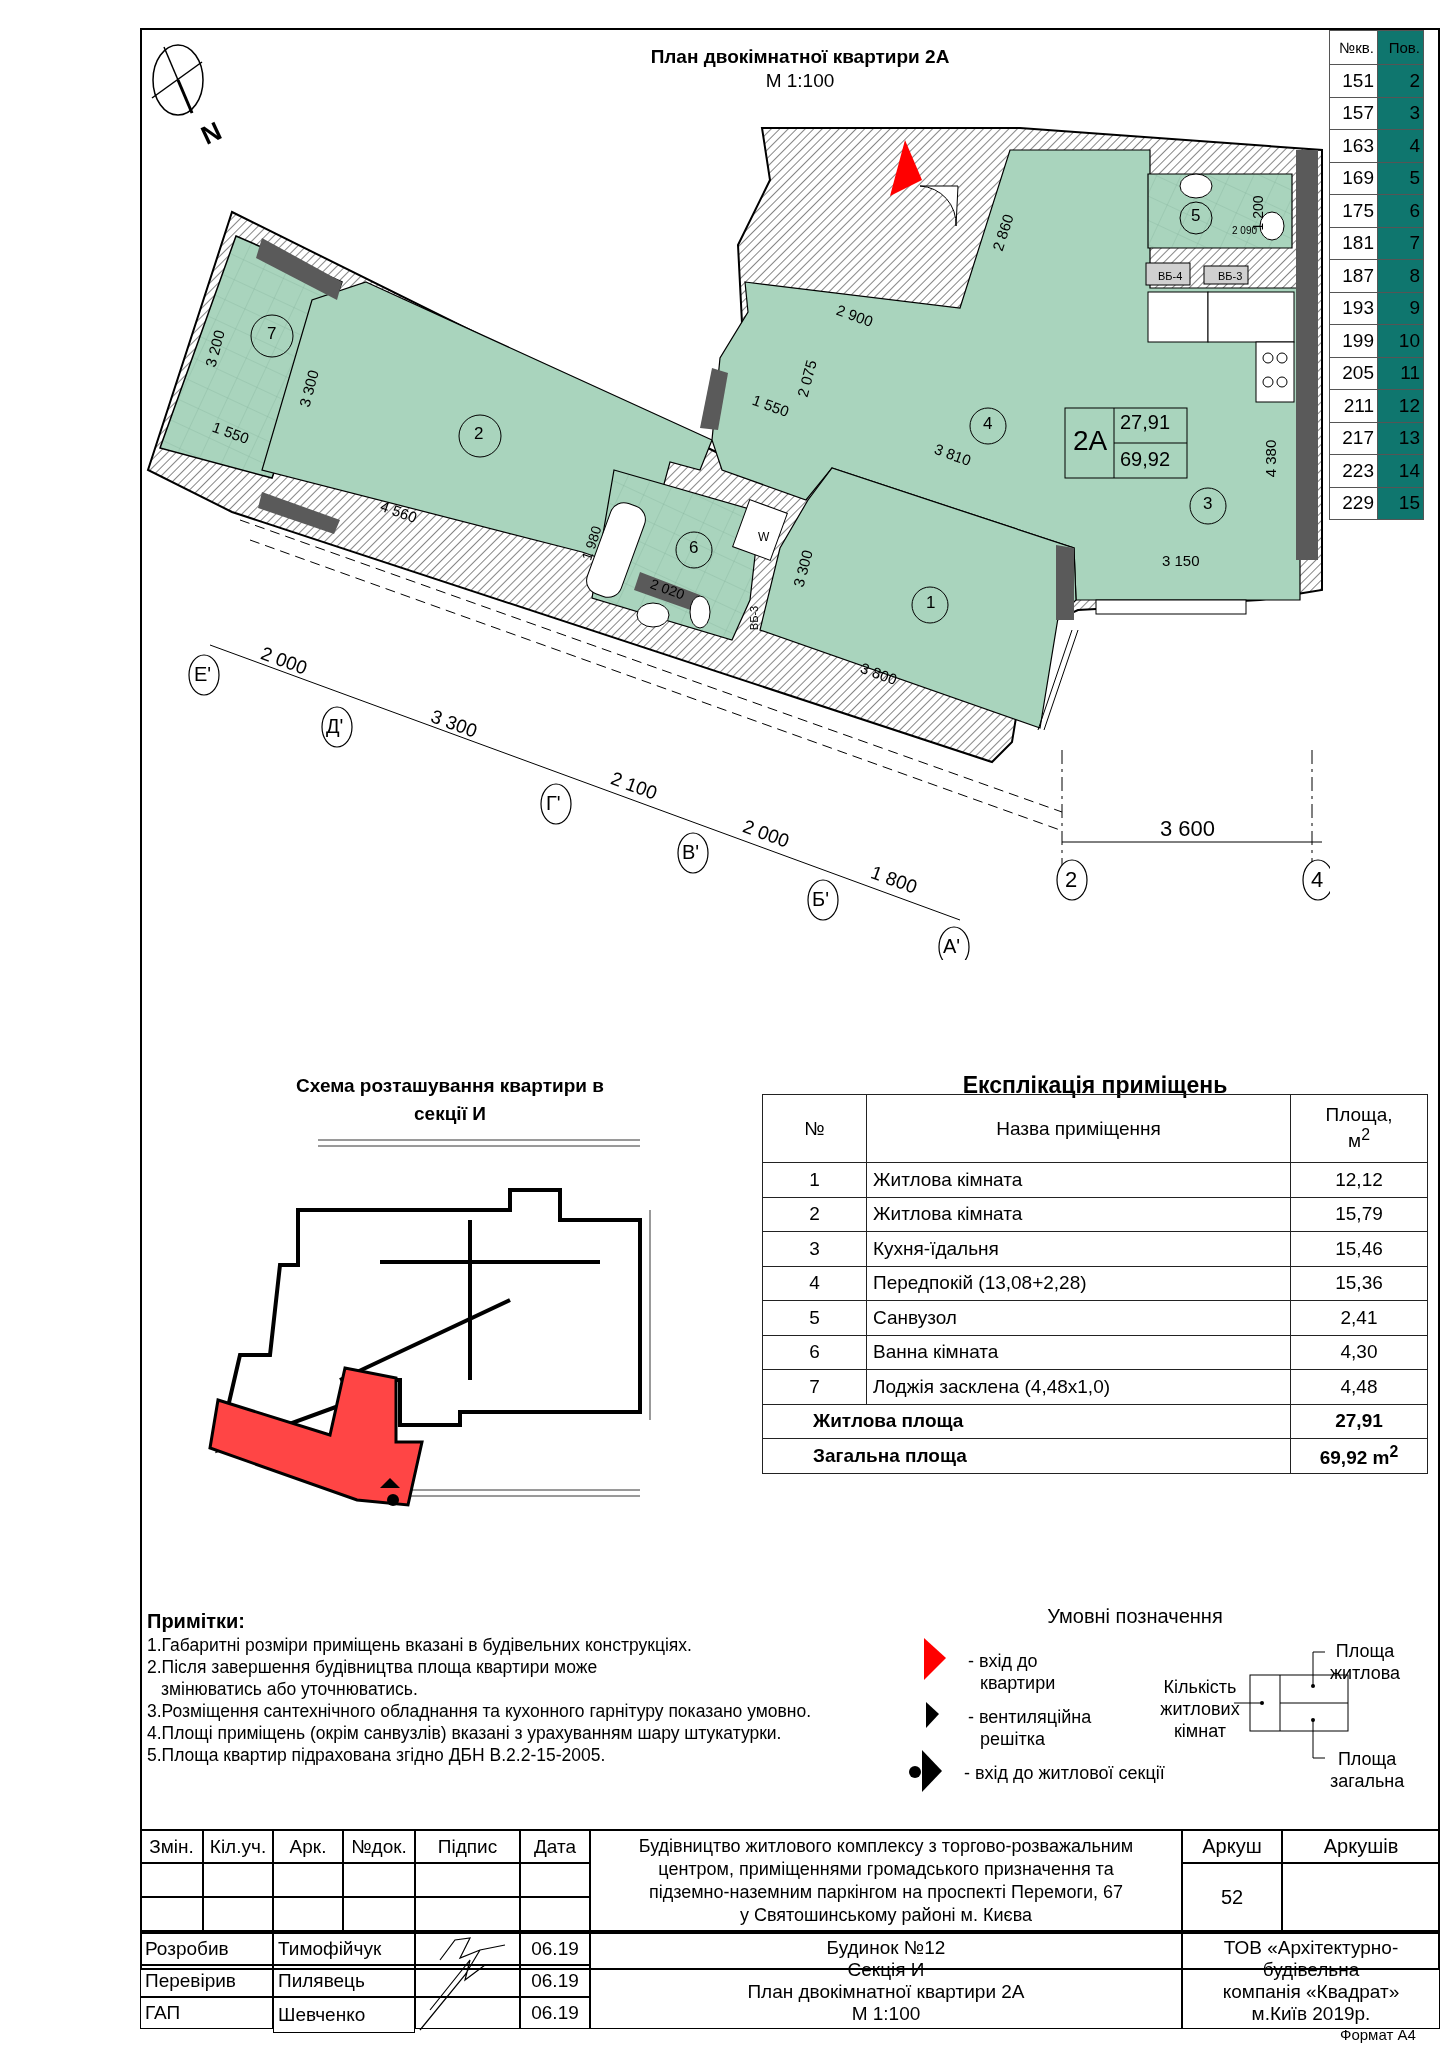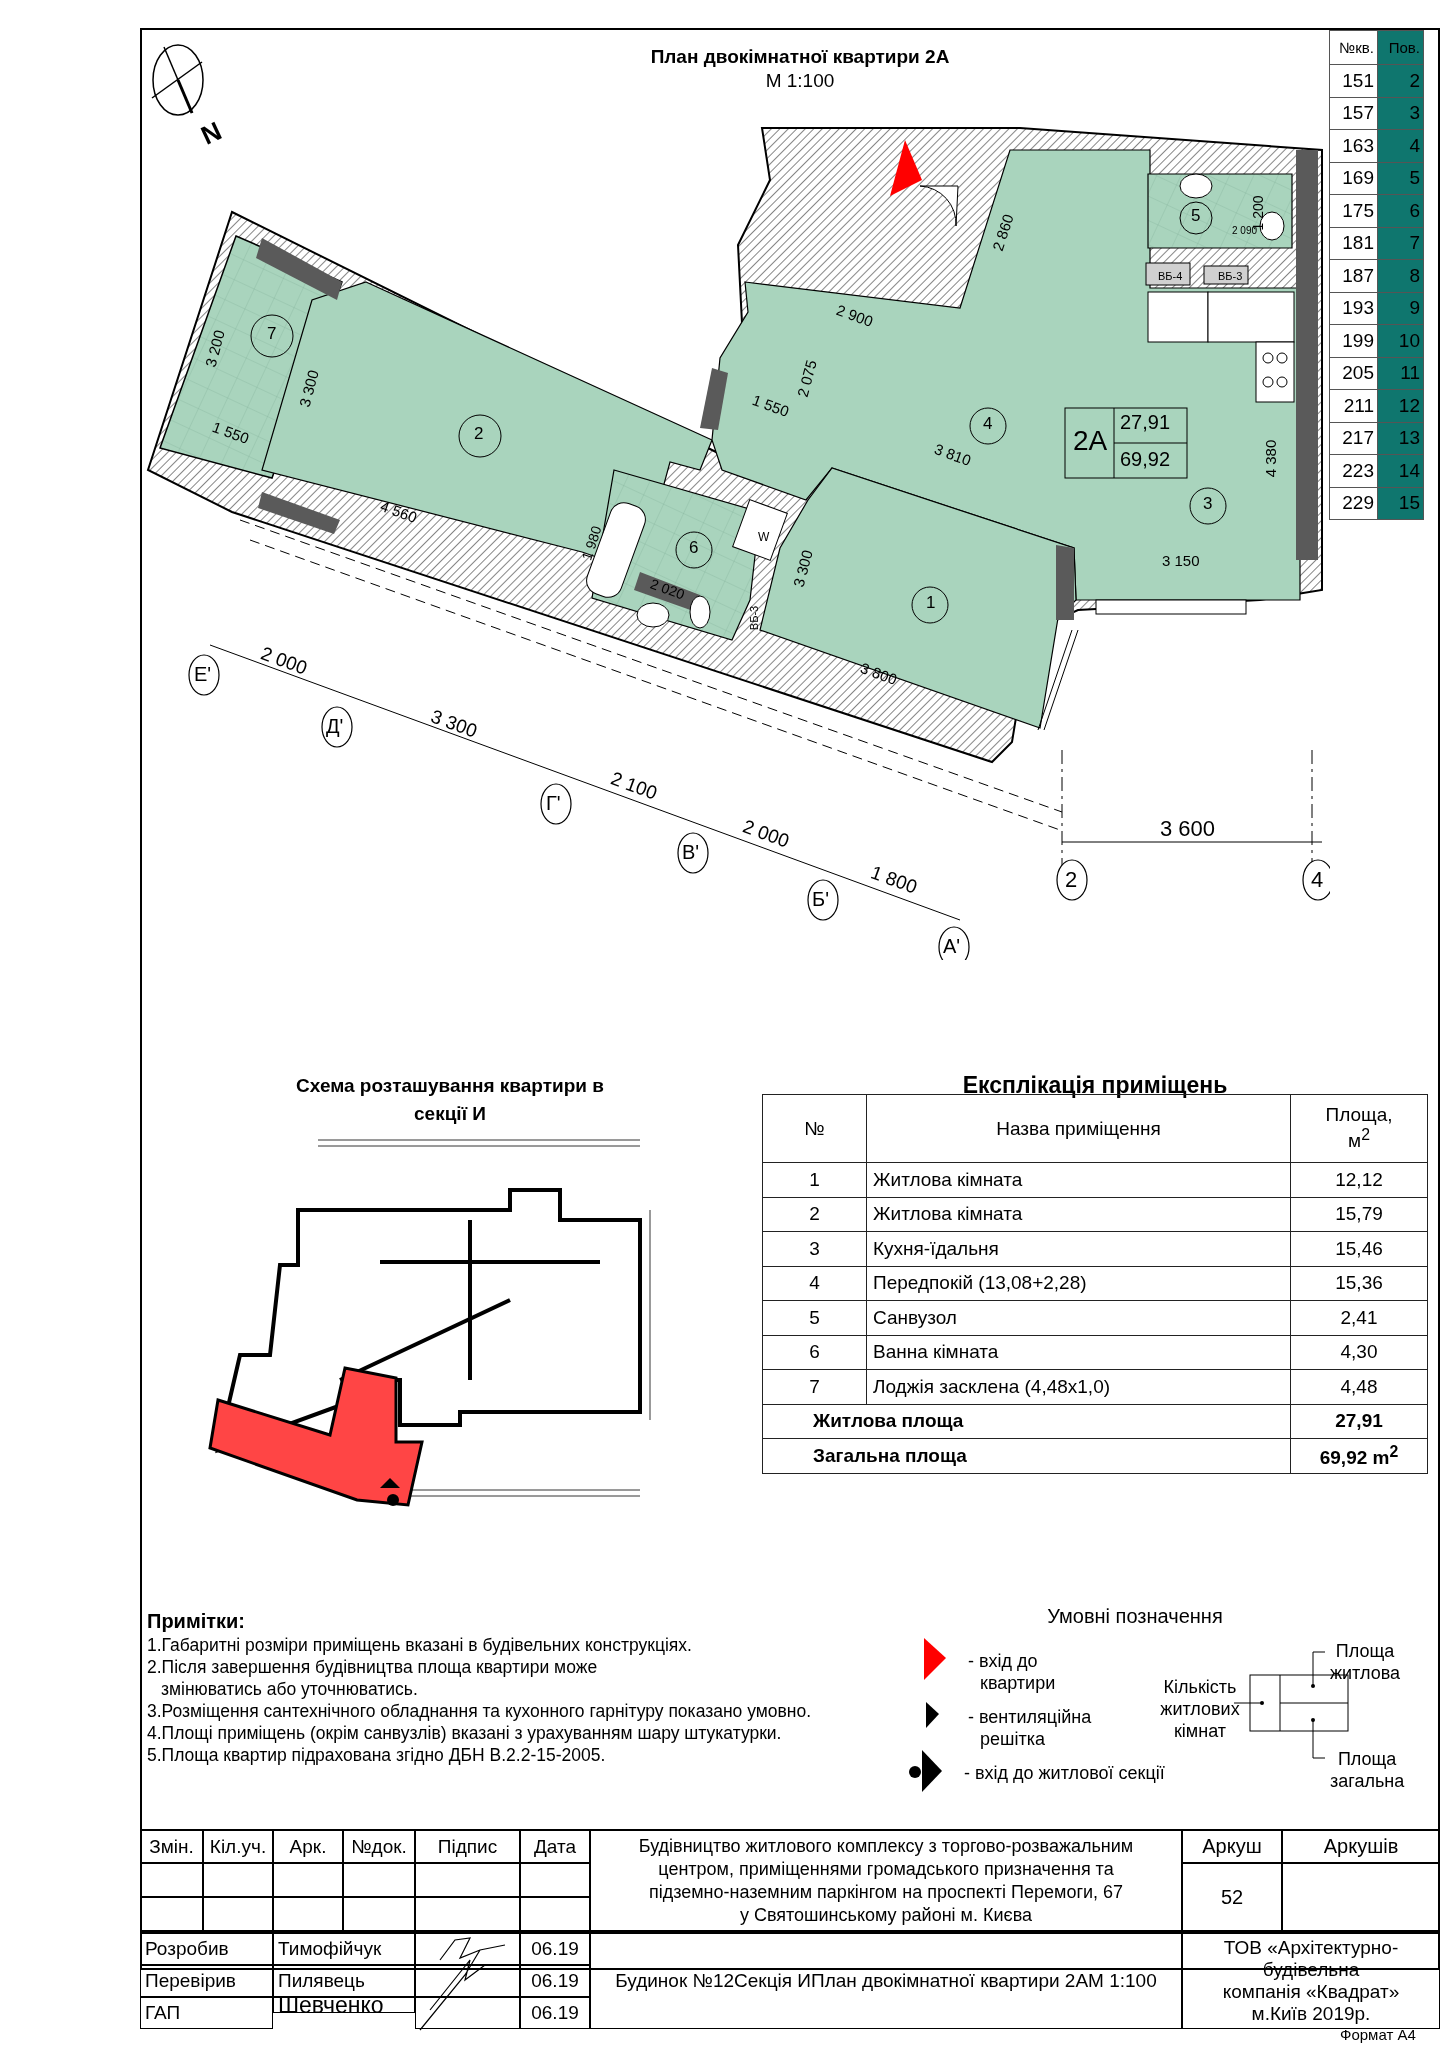--- a/index.html
+++ b/index.html
@@ -438,28 +438,28 @@
 
 <div class="cell" style="left:140px;top:1933px;width:133px;height:32px;font-size:19px;justify-content:flex-start;padding-left:4px">Розробив</div>
 <div class="cell" style="left:273px;top:1933px;width:142px;height:32px;font-size:19px;justify-content:flex-start;padding-left:4px">Тимофійчук</div>
 <div class="cell" style="left:415px;top:1933px;width:105px;height:32px"></div>
 <div class="cell" style="left:520px;top:1933px;width:70px;height:32px;font-size:19px">06.19</div>
 <div class="cell" style="left:140px;top:1965px;width:133px;height:32px;font-size:19px;justify-content:flex-start;padding-left:4px">Перевірив</div>
 <div class="cell" style="left:273px;top:1965px;width:142px;height:32px;font-size:19px;justify-content:flex-start;padding-left:4px">Пилявець</div>
 <div class="cell" style="left:415px;top:1965px;width:105px;height:32px"></div>
 <div class="cell" style="left:520px;top:1965px;width:70px;height:32px;font-size:19px">06.19</div>
 <div class="cell" style="left:140px;top:1997px;width:133px;height:32px;font-size:19px;justify-content:flex-start;padding-left:4px">ГАП</div>
-<div class="cell" style="left:273px;top:1997px;width:142px;height:16px;font-size:23px;justify-content:flex-start;padding-left:4px">Шевченко</div>
+<div class="cell" style="left:273px;top:1997px;width:142px;height:36px;font-size:19px;justify-content:flex-start;padding-left:4px">Шевченко</div>
 <div class="cell" style="left:415px;top:1997px;width:105px;height:32px"></div>
 <div class="cell" style="left:520px;top:1997px;width:70px;height:32px;font-size:19px">06.19</div>
 <svg class="abs" style="left:410px;top:1900px" width="110" height="140">
   <path d="M30 60 L45 40 L60 38 L50 58 L70 50 L95 45 M20 110 L60 60 L55 80 L75 65 M10 130 L55 75 L70 50" fill="none" stroke="#000" stroke-width="1.2"></path>
 </svg>
 
-<div class="cell" style="left:590px;top:1933px;width:592px;height:96px;flex-direction:row;font-size:19px;line-height:22px">
+<div class="cell" style="left:590px;top:1933px;width:592px;height:96px;flex-direction:column;font-size:19px;line-height:22px">
   <div>Будинок №12</div>
   <div>Секція И</div>
   <div>План двокімнатної квартири 2А</div>
   <div>М 1:100</div>
 </div>
 <div class="cell" style="left:1182px;top:1933px;width:258px;height:96px;flex-direction:column;font-size:19px;line-height:22px">
   <div>ТОВ «Архітектурно-</div>
   <div>будівельна</div>
   <div>компанія «Квадрат»</div>
   <div>м.Київ 2019р.</div>

